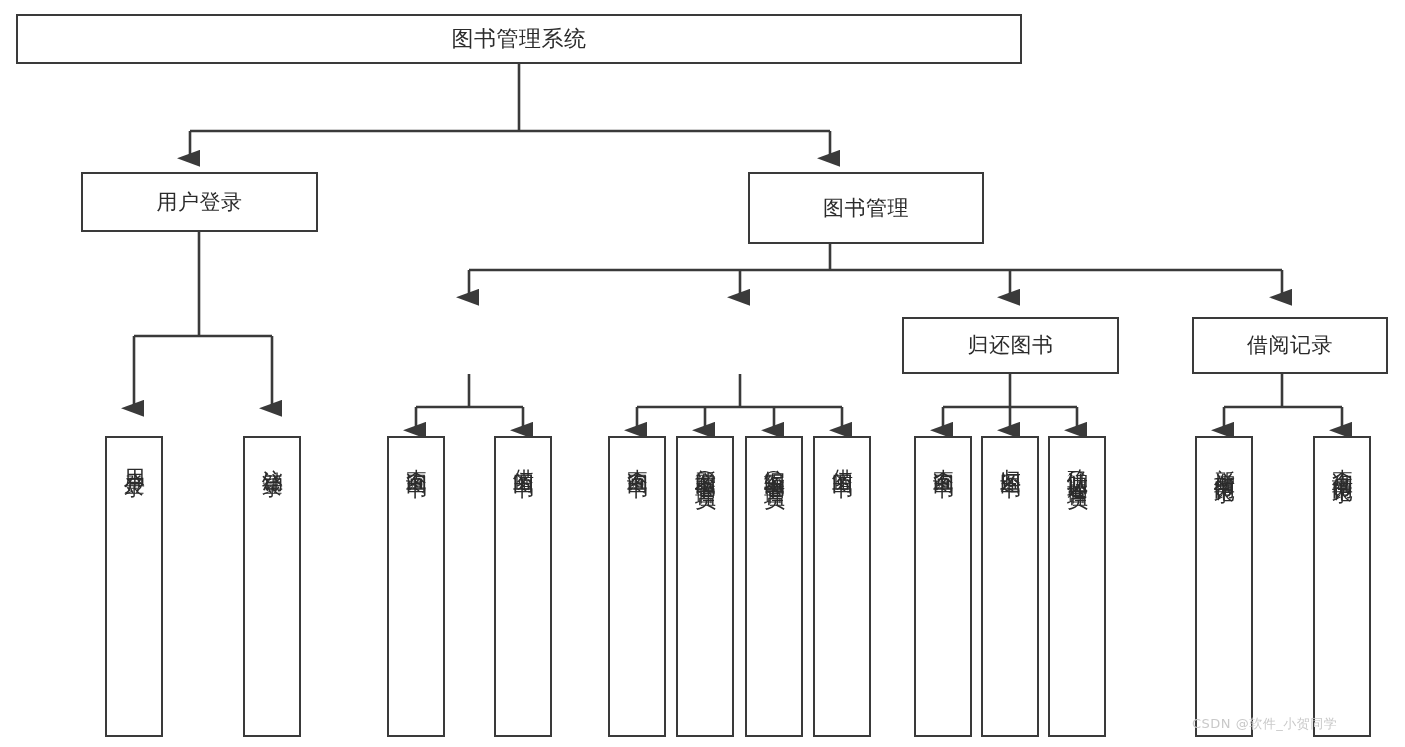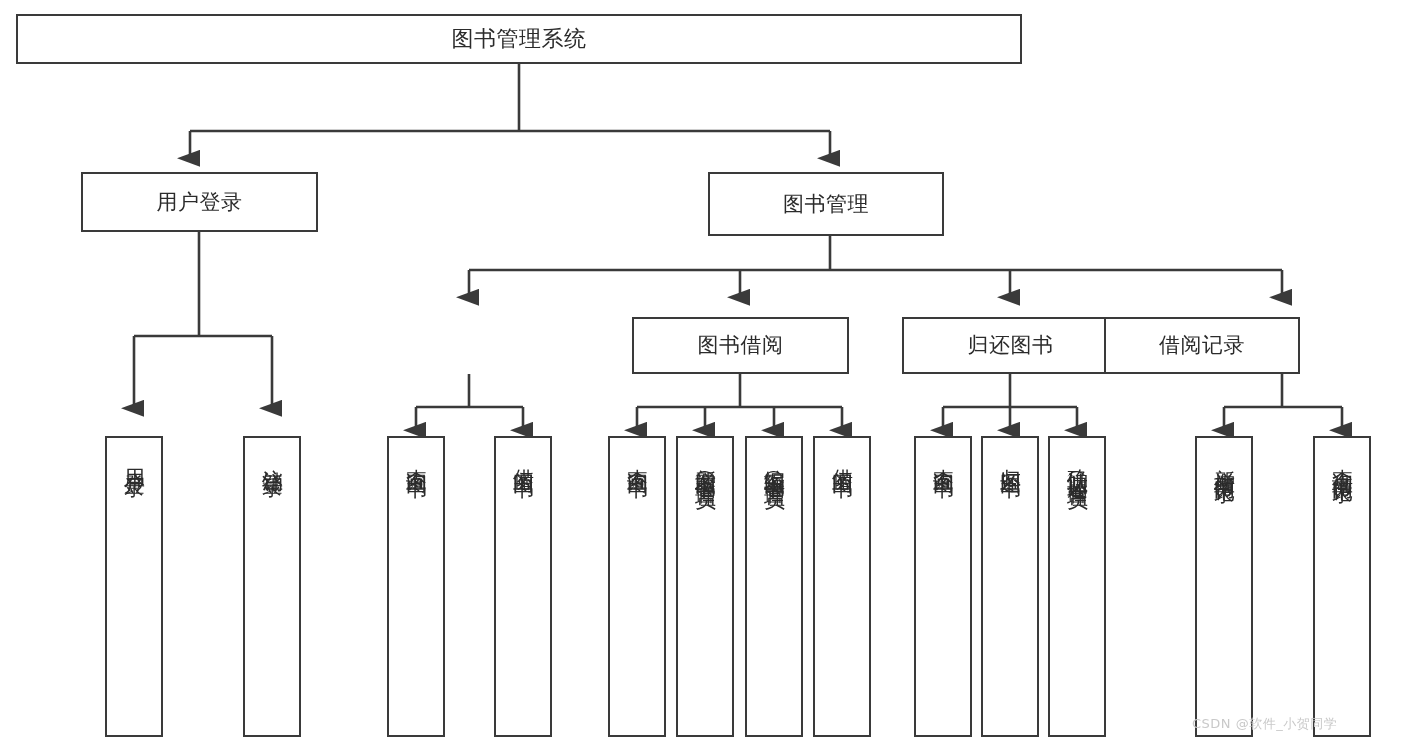--- a/index.html
+++ b/index.html
@@ -127,31 +127,28 @@
     </g>
   </svg>
 
   <div class="node horiz root" style="left:16px; top:14px; width:1006px; height:50px;">
     <span class="node-label">图书管理系统</span>
   </div>
 
   <div class="node horiz" style="left:81px; top:172px; width:237px; height:60px;">
     <span class="node-label">用户登录</span>
   </div>
-  <div class="node horiz" style="left:708px; top:172px; width:236px; height:64px;">
+  <div class="node horiz" style="left:748px; top:172px; width:236px; height:72px;">
     <span class="node-label">图书管理</span>
   </div>
 
-  <div class="node horiz" style="left:632px; top:317px; width:217px; height:57px;">
-    <span class="node-label">图书借阅</span>
-  </div>
   <div class="node horiz" style="left:902px; top:317px; width:217px; height:57px;">
     <span class="node-label">归还图书</span>
   </div>
-  <div class="node horiz" style="left:1104px; top:317px; width:196px; height:57px;font-family:Liberation Serif, serif;">
+  <div class="node horiz" style="left:1192px; top:317px; width:196px; height:57px;font-family:Liberation Serif, serif;">
     <span class="node-label">借阅记录</span>
   </div>
 
   <div class="node vert" style="left:105px; top:436px; width:58px; height:301px;">
     <span class="node-label">用户登录</span>
   </div>
   <div class="node vert" style="left:243px; top:436px; width:58px; height:301px;">
     <span class="node-label">注销登录</span>
   </div>
 

